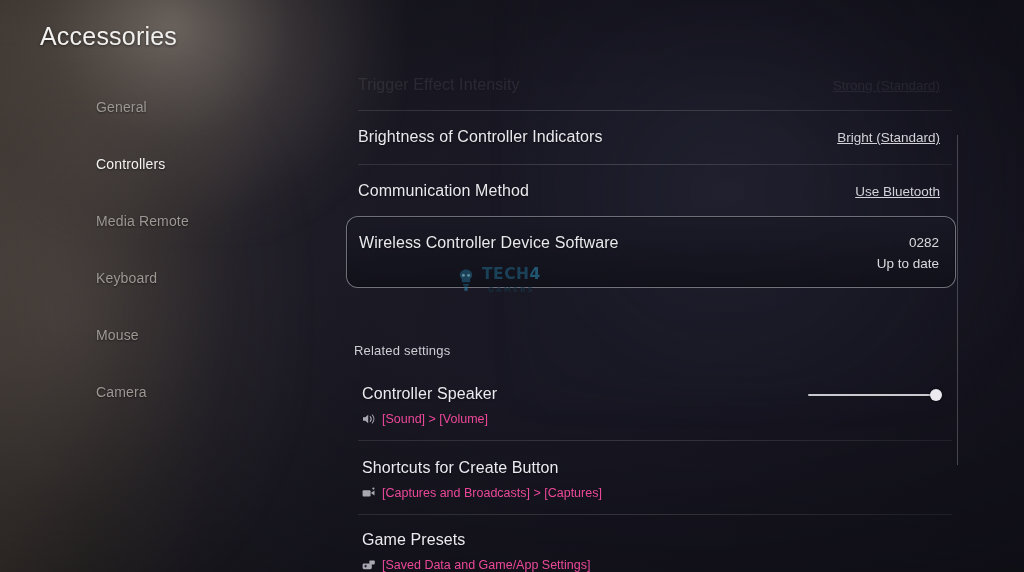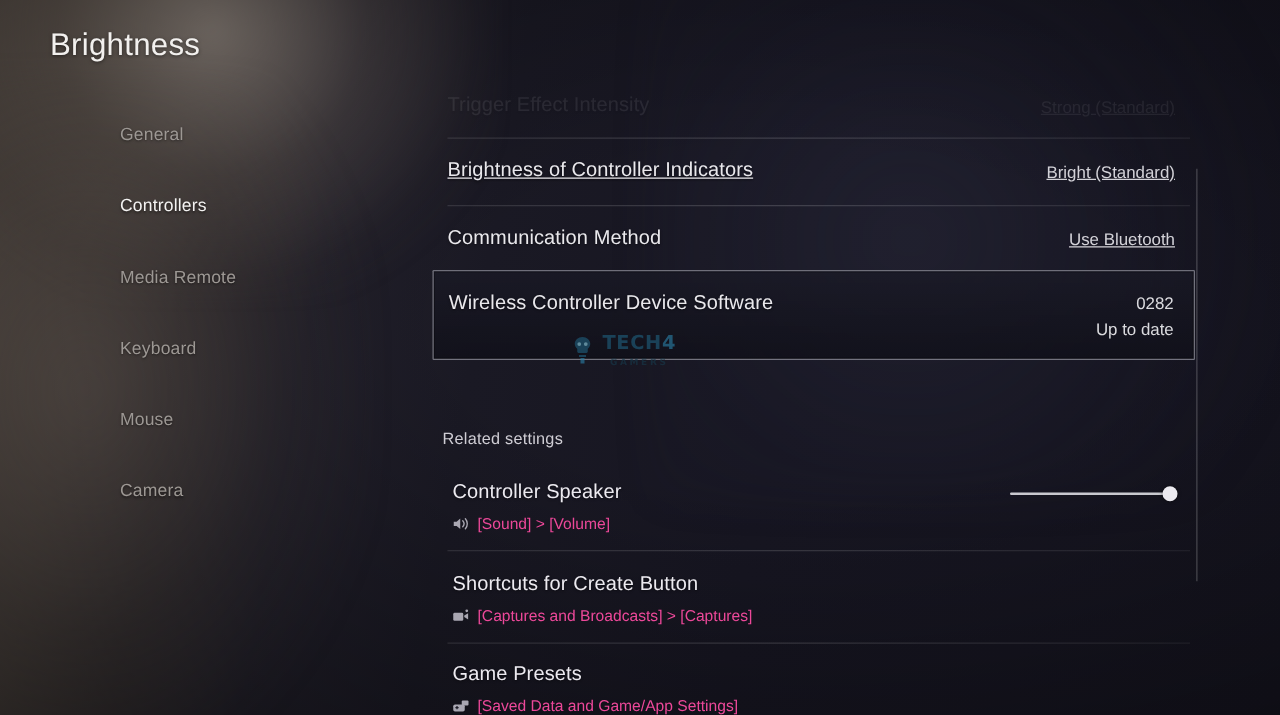--- a/index.html
+++ b/index.html
@@ -79,32 +79,32 @@
     position:absolute; left:12px; width:594px; height:1px;
     background:linear-gradient(90deg, rgba(255,255,255,.11) 0%, rgba(255,255,255,.16) 45%, rgba(255,255,255,.07) 100%);
   }
 
   
   #row-trigger{ top:72px; opacity:.085; }
   #row-trigger .label{ top:4px; }
   #row-trigger .value{ top:6px; }
 
   #row-brightness{ top:124px; }
-  #row-brightness .label{ top:4px;text-decoration:underline; }
+  #row-brightness .label{ top:4px; }
   #row-brightness .value{ top:6px; }
 
   #row-comm{ top:178px; }
   #row-comm .label{ top:4px; }
   #row-comm .value{ top:6px; }
 
   
   #row-software{
     top:216px; left:0px; width:610px; height:72px;
     border:1px solid rgba(190,190,200,.55);
-    border-radius:1px;
+    border-radius:12px;
     background:linear-gradient(180deg, rgba(26,26,38,.72) 0%, rgba(16,16,25,.82) 100%);
     box-shadow:0 0 0 1px rgba(0,0,0,.25) inset;
   }
   #row-software .label{ top:17px; left:12px; }
   #row-software .val-version{
     position:absolute; right:16px; top:18px;
     font-size:13.5px; color:#dadade; text-align:right;
   }
   #row-software .val-status{
     position:absolute; right:16px; top:39px;
@@ -186,21 +186,21 @@
 <body>
 
 <div id="bg-base"></div>
 <div id="bg-glow-top"></div>
 <div id="bg-glow-left"></div>
 <div id="bg-sheen"></div>
 <div id="bg-vignette"></div>
 
 <div id="left-col">
 
-  <div id="page-title">Brightness</div>
+  <div id="page-title">Accessories</div>
 
   <nav id="sidebar">
     <div class="side-item"><span>General</span></div>
     <div class="side-item active"><span>Controllers</span></div>
     <div class="side-item"><span>Media Remote</span></div>
     <div class="side-item"><span>Keyboard</span></div>
     <div class="side-item"><span>Mouse</span></div>
     <div class="side-item"><span>Camera</span></div>
   </nav>
 

